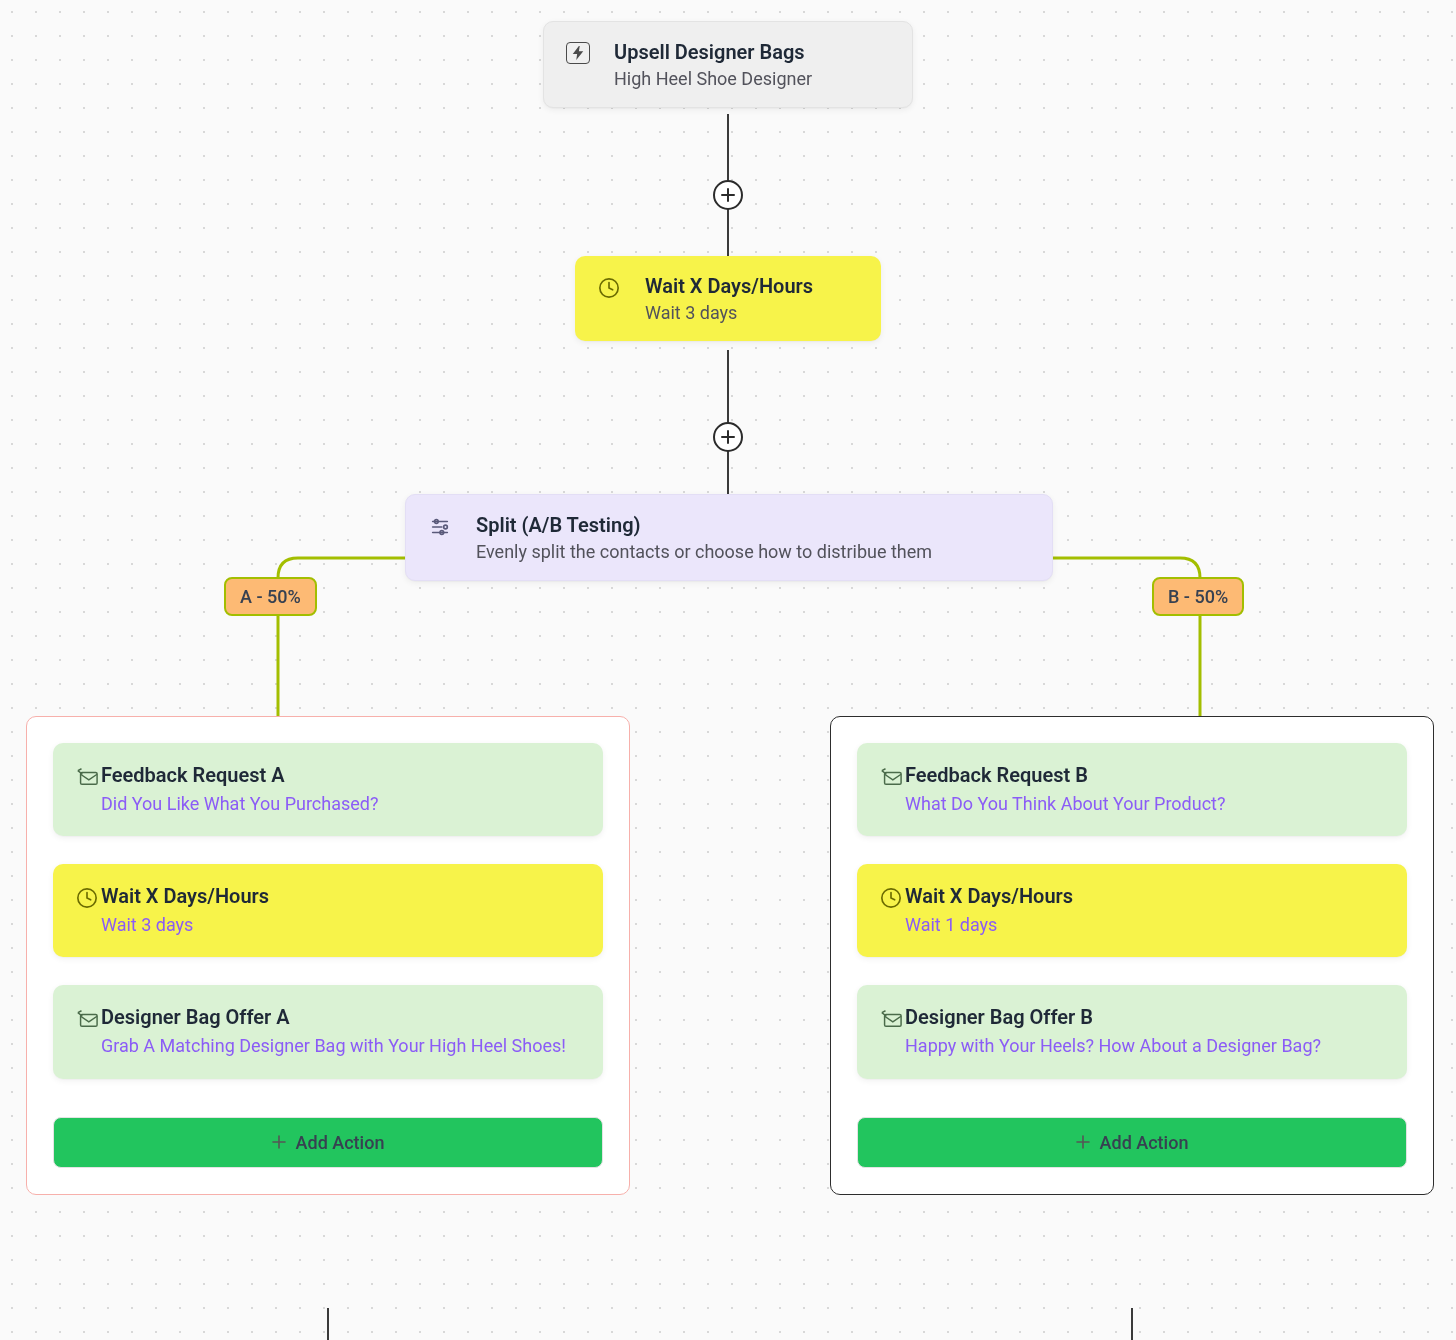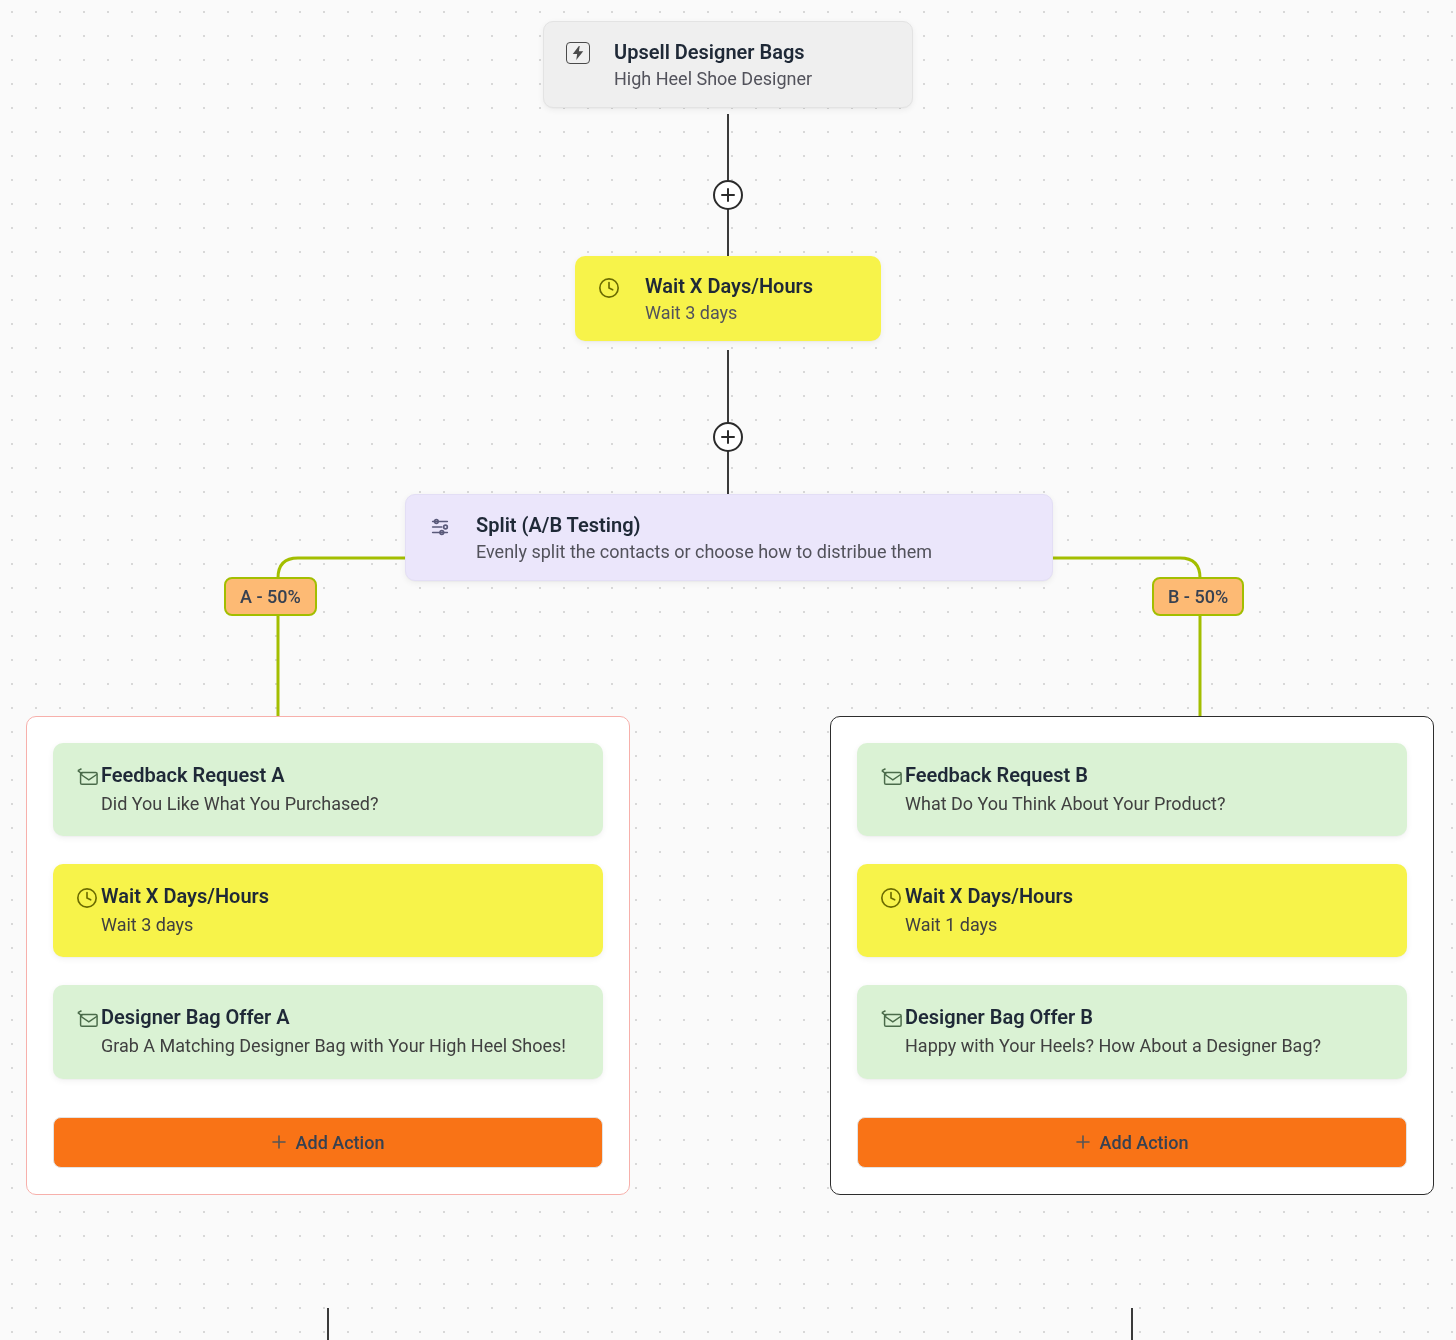--- a/index.html
+++ b/index.html
@@ -96,27 +96,27 @@
 
   .step {
     border-radius: 10px;
     box-shadow: 0 1px 0 rgba(0,0,0,0.02), 0 2px 6px rgba(0,0,0,0.06);
     display: flex;
     align-items: flex-start;
     padding: 20px 22px;
     gap: 2px;
   }
   .step .title { font-weight: 600; font-size: 20px; color: #1f2937; margin-bottom: 4px; }
-  .step .sub { font-size: 18px; color: #404040; line-height: 1.4; }
+  .step .sub { font-size: 18px; color: #8b5cf6; line-height: 1.4; }
   .email { background: #daf2d4; }
   .wait-step { background: #f7f34a; }
 
   .add-action {
     border: 1px solid #e3e3e3;
-    background: #f97316;
+    background: #22c55e;
     border-radius: 8px;
     padding: 14px 0;
     display: flex;
     align-items: center;
     justify-content: center;
     gap: 10px;
     font-size: 18px;
     font-weight: 500;
     color: #374151;
     cursor: pointer;

